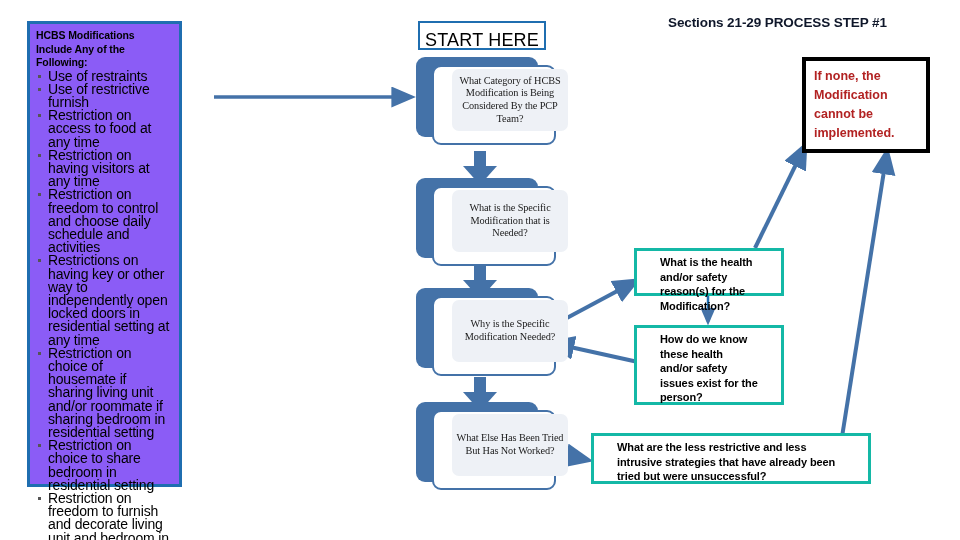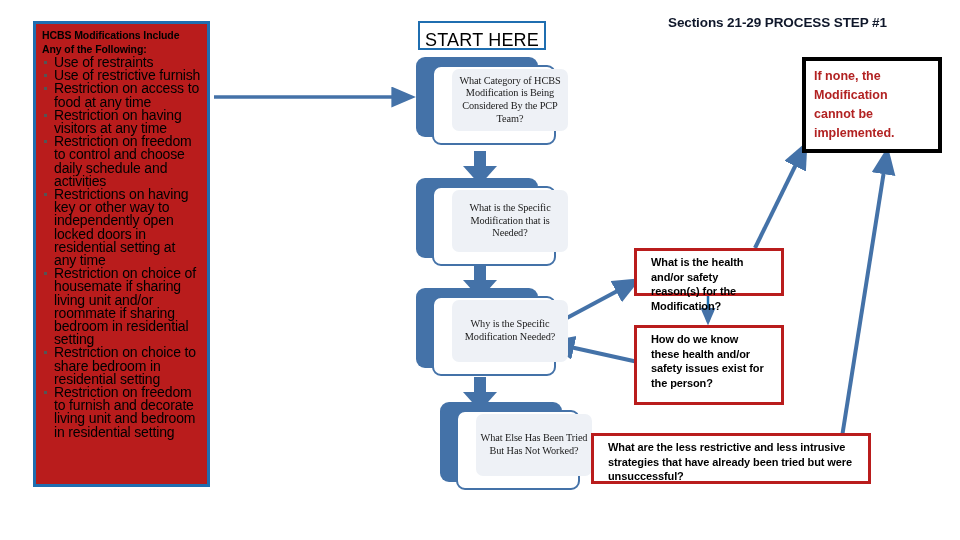--- a/index.html
+++ b/index.html
@@ -10,22 +10,22 @@
     overflow:hidden;
     position:relative;
   }
   .stage{position:absolute;left:0;top:0;width:960px;height:540px;}
 
   
   svg.connectors{position:absolute;left:0;top:0;width:960px;height:540px;overflow:visible;}
 
   
   .criteria-box{
-    position:absolute;left:33px;top:21px;width:177px;height:466px;
-    border:3px solid #1f6eb0;background:#b91c1c;box-sizing:border-box;
+    position:absolute;left:27px;top:21px;width:155px;height:466px;
+    border:3px solid #1f6eb0;background:#8b5cf6;box-sizing:border-box;
     padding:5px 6px 0 6px;
   }
   .criteria-title{
     font-size:10.5px;font-weight:bold;color:#000;line-height:13.5px;
     letter-spacing:-0.1px;
   }
   .criteria-list{list-style:none;margin:0;padding:0;}
   .criteria-list li{
     position:relative;padding-left:12px;font-size:14px;color:#000;
     line-height:13.2px;margin:0;letter-spacing:-0.15px;
@@ -66,31 +66,31 @@
   .blockarrow{position:absolute;width:34px;height:34px;}
   .blockarrow .stem{position:absolute;left:11px;top:0;width:12px;height:18px;background:#4472a8;}
   .blockarrow .head{
     position:absolute;left:0;top:15px;width:0;height:0;
     border-left:17px solid transparent;border-right:17px solid transparent;
     border-top:19px solid #4472a8;
   }
 
   
   .rbox{
-    position:absolute;border:3px solid #b91c1c;background:#ffffff;box-sizing:border-box;
-    padding:4px 14px;
+    position:absolute;border:3px solid #14b8a6;background:#ffffff;box-sizing:border-box;
+    padding:4px 23px;
   }
   .rbox span{
     font-size:11px;font-weight:bold;color:#000;line-height:14.5px;display:block;
     letter-spacing:-.1px;
   }
 
   
   .warn-box{
-    position:absolute;left:802px;top:57px;width:140px;height:96px;
+    position:absolute;left:802px;top:57px;width:128px;height:96px;
     border:4px solid #000000;background:#ffffff;box-sizing:border-box;
     padding:6px 8px;
   }
   .warn-box span{
     font-size:12.5px;font-weight:bold;color:#b22222;line-height:19px;display:block;
   }
 
   
   .title{
     position:absolute;left:668px;top:15px;width:290px;
@@ -180,21 +180,21 @@
         <span>Why is the Specific Modification Needed?</span>
       </div>
     </div>
   </div>
 
   <div class="blockarrow" style="left:463px;top:377px;">
     <div class="stem"></div>
       <div class="head"></div>
   </div>
 
-  <div class="proc" style="left:440px;top:402px;padding-left:24px;">
+  <div class="proc" style="left:416px;top:402px;padding-left:24px;">
     <div class="shadow"></div>
     <div class="card">
       <div class="inner">
         <span>What Else Has Been Tried But Has Not Worked?</span>
       </div>
     </div>
   </div>
 
   <div class="rbox" style="left:634px;top:248px;width:150px;height:48px;">
     <span>What is the health and/or safety reason(s) for the Modification?</span>

